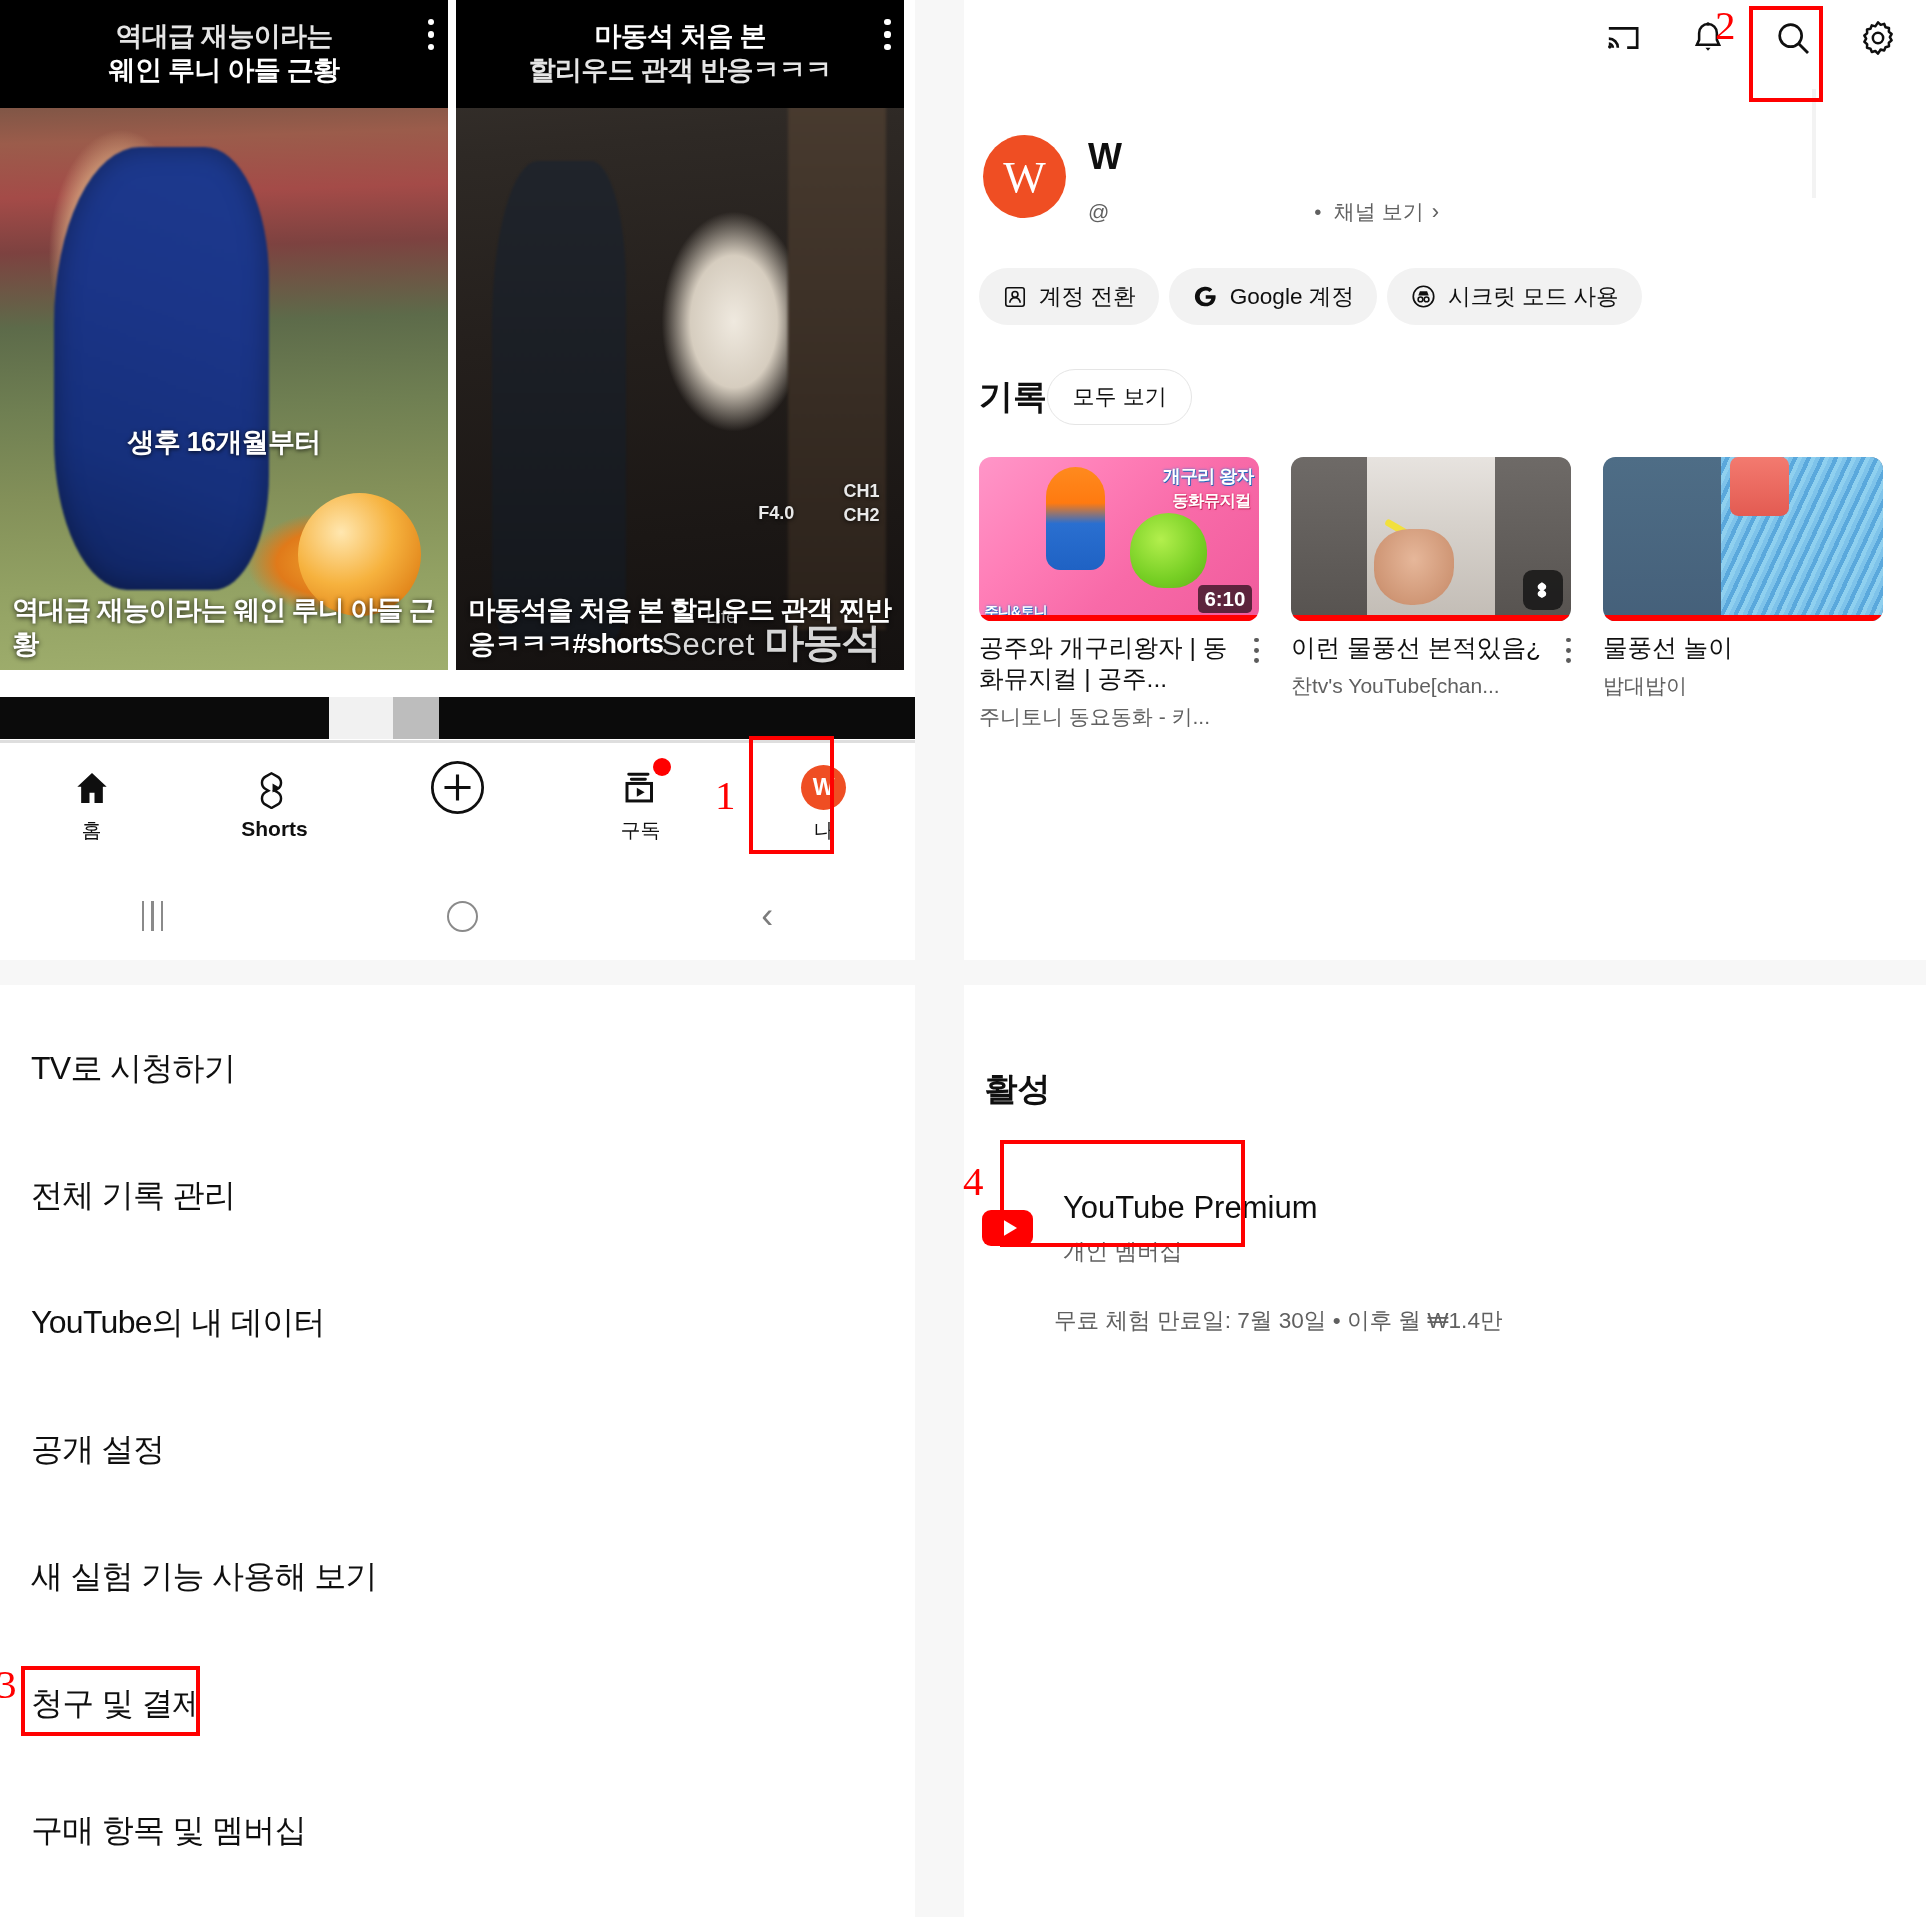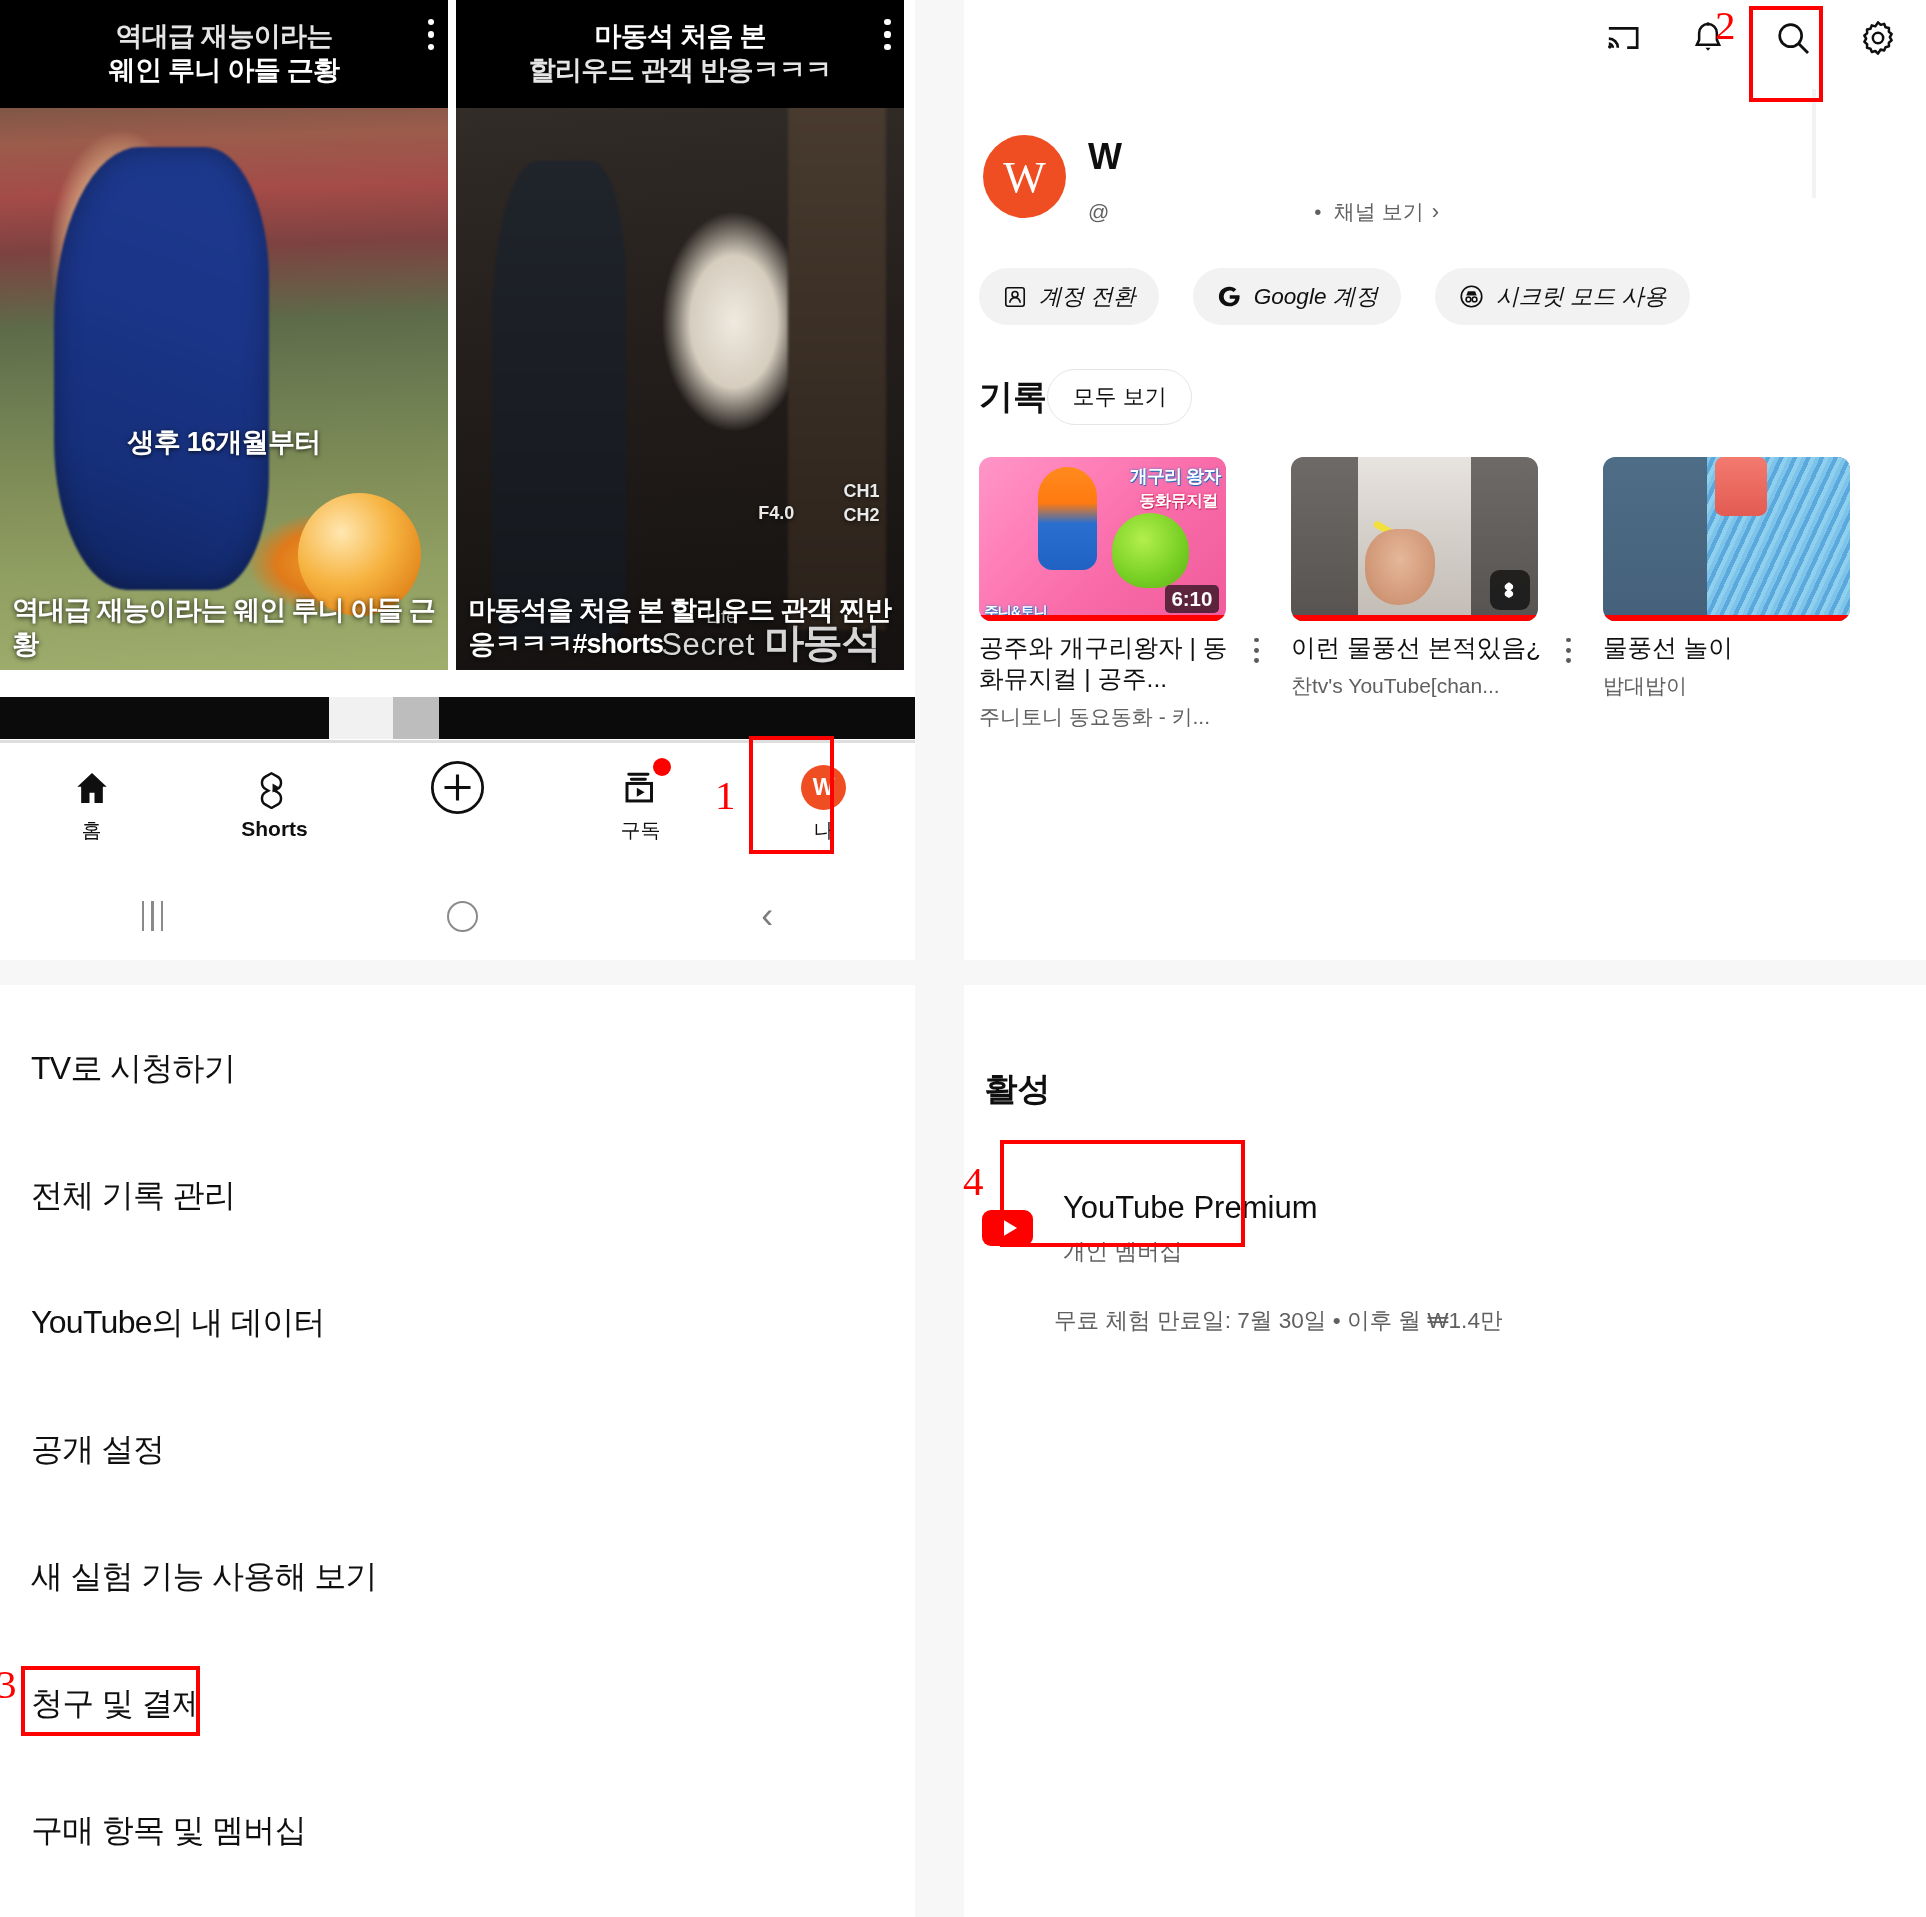--- a/index.html
+++ b/index.html
@@ -130,34 +130,34 @@
   .acc-meta { margin-left: 22px; }
   .acc-name { font-size:36px; font-weight:700; color:#0f0f0f; line-height:1; margin-top:4.1px; }
   .acc-sub { display:flex; align-items:center; margin-top:23px; font-size:21px; color:#606060; }
   .acc-handle { font-size:21px; color:#606060; }
   .acc-bullet { margin: 0 12.3px 0 205px; font-size:20.5px; color:#606060; }
   .acc-chan { color:#606060; font-size:21px; }
   .acc-chev { margin-left:8.2px; color:#606060; font-size:22px; }
   .blur-bar { position:absolute; left:848px; top:89px; width:4.1px; height:109px;
               background:#f3f3f3; }
 
-  .chips { position:absolute; left:15px; top:268px; display:flex; gap:34px;font-style:italic; }
+  .chips { position:absolute; left:15px; top:268px; display:flex; gap:10px; }
   .chip { height:57px; border-radius:30px; background:#f2f2f2; display:flex; align-items:center;
           padding:0 23px; font-size:22.6px; color:#0f0f0f; font-weight:500; white-space:nowrap; }
   .chip .gi { margin-right:11px; display:flex; align-items:center; }
 
   .hist-hd { position:absolute; left:15px; top:369px; width:932px;
              display:flex; align-items:center; justify-content:flex-start; }
   .hist-title { font-size:34px; font-weight:700; color:#0f0f0f; }
   .seeall { height:56px; border-radius:29px; border:1.4px solid #e5e5e5; background:#fff;
             display:flex; align-items:center; padding:0 24.6px; font-size:22px; color:#0f0f0f; font-weight:500; margin-right: 8.2px;}
 
   .hist-row { position:absolute; left:15px; top:457px; display:flex; gap:18px; }
   .vcard { width:294px; }
-  .vthumb { width:247px; height:164px; border-radius:12.3px; position:relative; overflow:hidden; }
+  .vthumb { width:280px; height:164px; border-radius:12.3px; position:relative; overflow:hidden; }
   .vprog { position:absolute; left:0; bottom:0; height:6.2px; background:#f00; }
   .vdur { position:absolute; right:6.8px; bottom:8.2px; background:rgba(0,0,0,.62); color:#fff;
           font-size:20.5px; font-weight:600; padding:2.1px 6.8px; border-radius:4.8px; }
   .shorts-badge { position:absolute; right:8.2px; bottom:11px; width:40px; height:40px; border-radius:9.6px;
                   background:rgba(20,20,20,.82); display:flex; align-items:center; justify-content:center; }
 
   .vbody { display:flex; margin-top:11px; }
   .vtexts { flex:1; min-width:0; }
   .vtitle { font-size:24.6px; line-height:1.28; color:#0f0f0f; font-weight:500; }
   .vchan { font-size:21px; color:#606060; margin-top:8.2px; }

